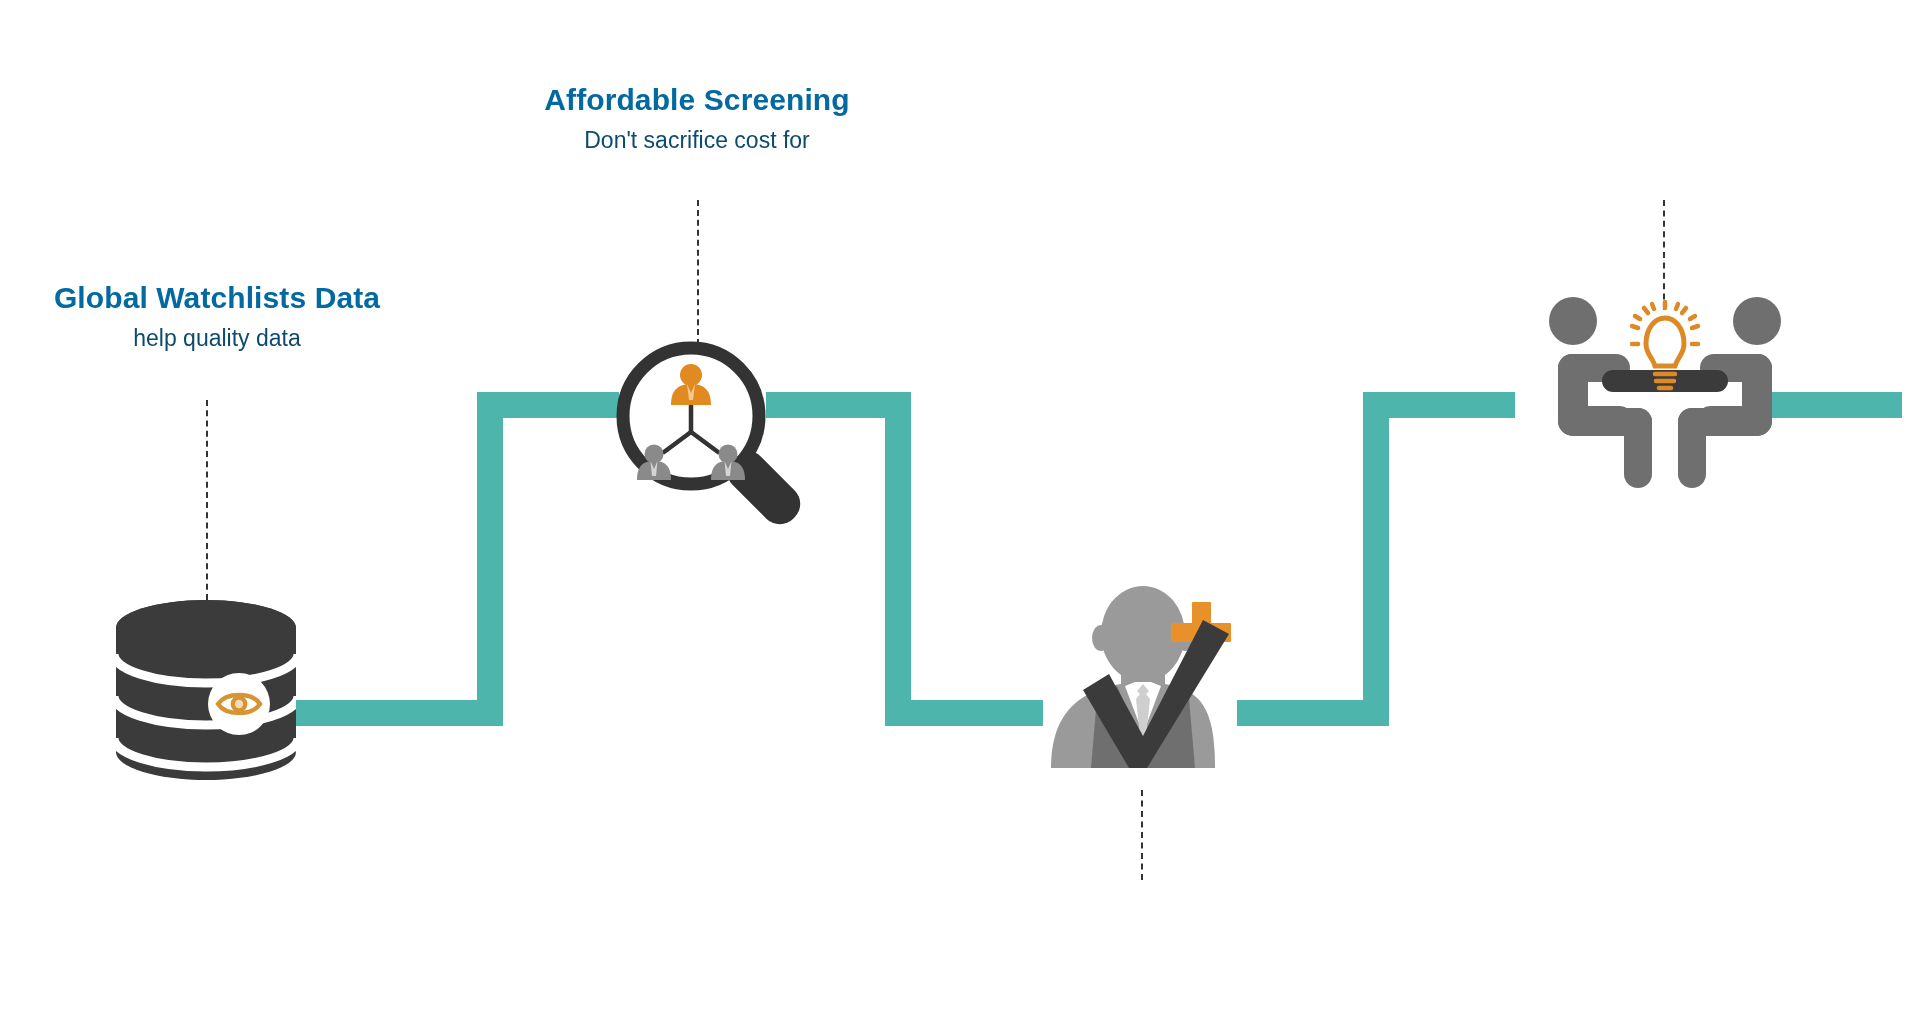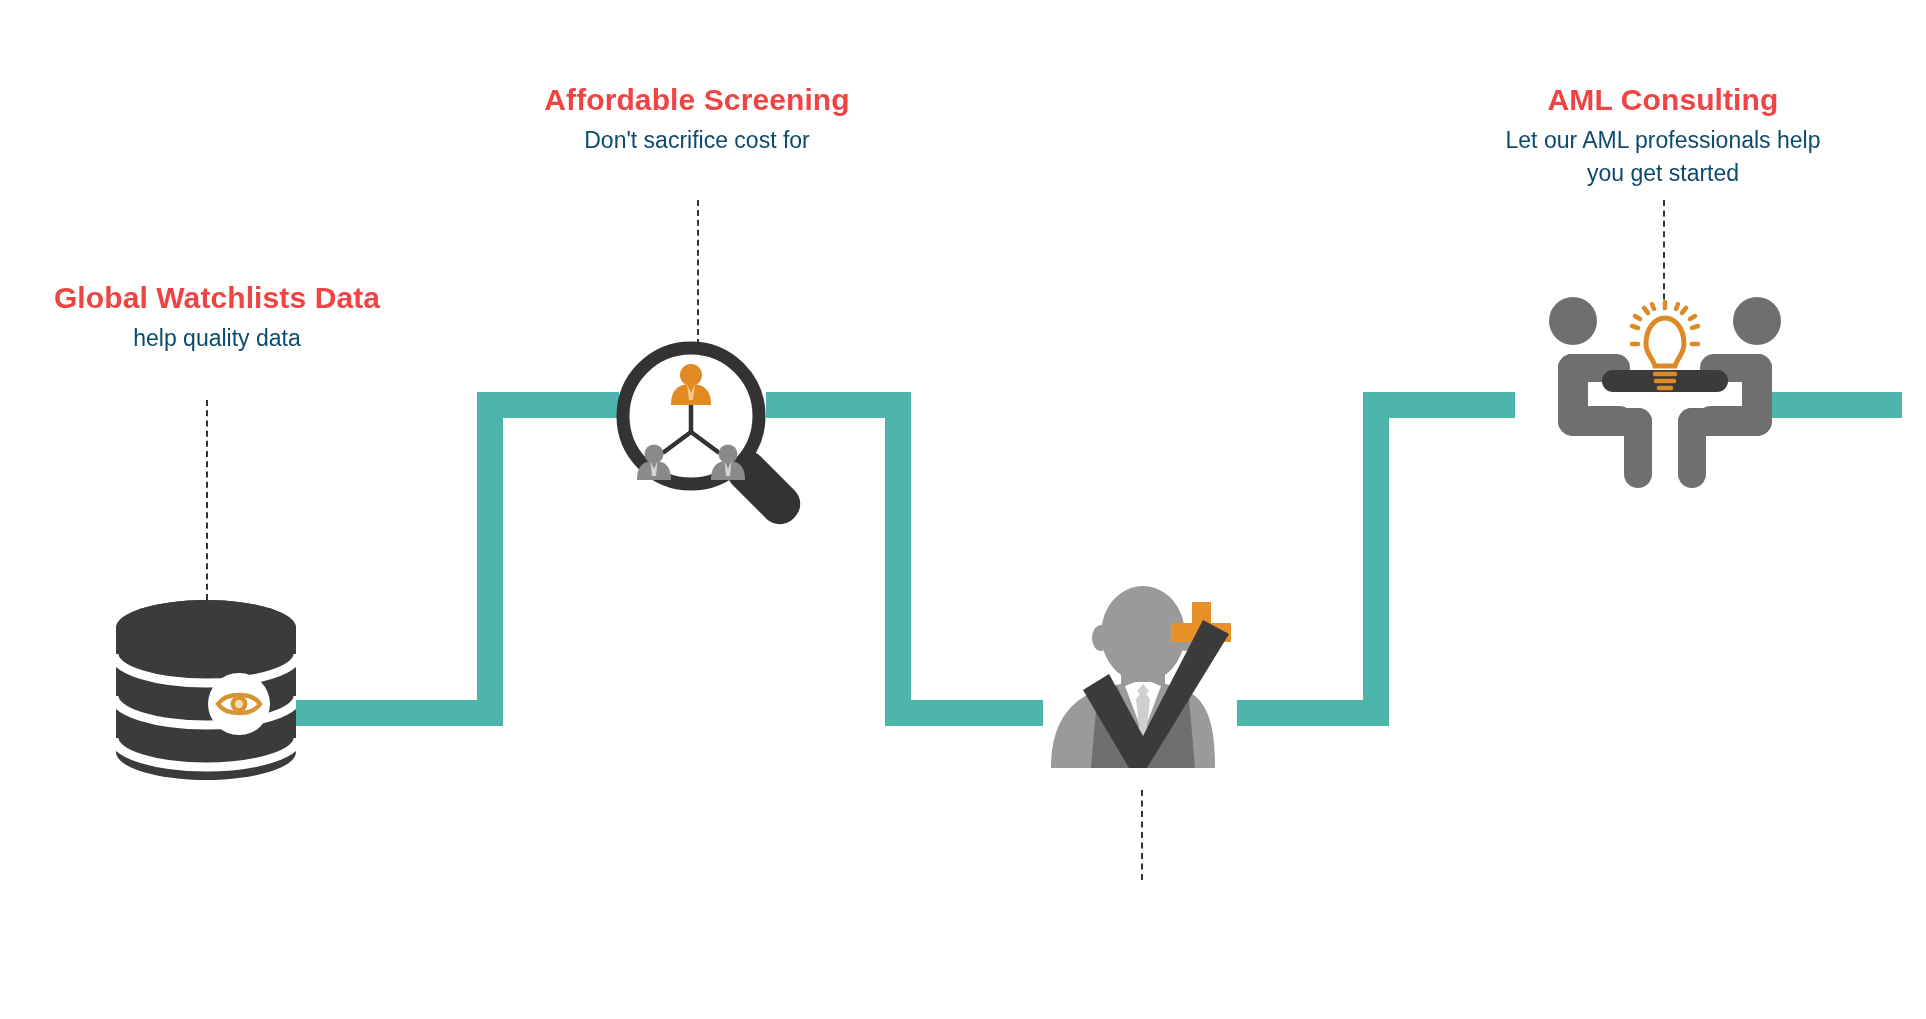--- a/index.html
+++ b/index.html
@@ -22,21 +22,21 @@
 
   
   .label-block {
     position: absolute;
     text-align: center;
     user-select: none;
   }
   .label-title {
     font-size: 30px;
     font-weight: bold;
-    color: #ef4444;
+    color: #0369a1;
     letter-spacing: 0.1px;
     line-height: 1.18;
     white-space: nowrap;
   }
   .label-sub {
     font-size: 23px;
     font-weight: normal;
     color: #0c4a6e;
     line-height: 1.42;
     margin-top: 7px;
@@ -240,21 +240,14 @@
   </div>
 
   <div class="label-block" style="left:512px; top:82px; width:370px;">
     <div class="label-title">Affordable Screening</div>
     <div class="label-sub">
       <span>Don't sacrifice cost for</span>
     </div>
   </div>
 
 
-  <div class="label-block" style="left:1463px; top:82px; width:400px;">
-    <div class="label-title">AML Consulting</div>
-    <div class="label-sub">
-      <span>Let our AML professionals help</span>
-      <span>you get started</span>
-    </div>
-  </div>
 
 </div>
 
 </body></html>

